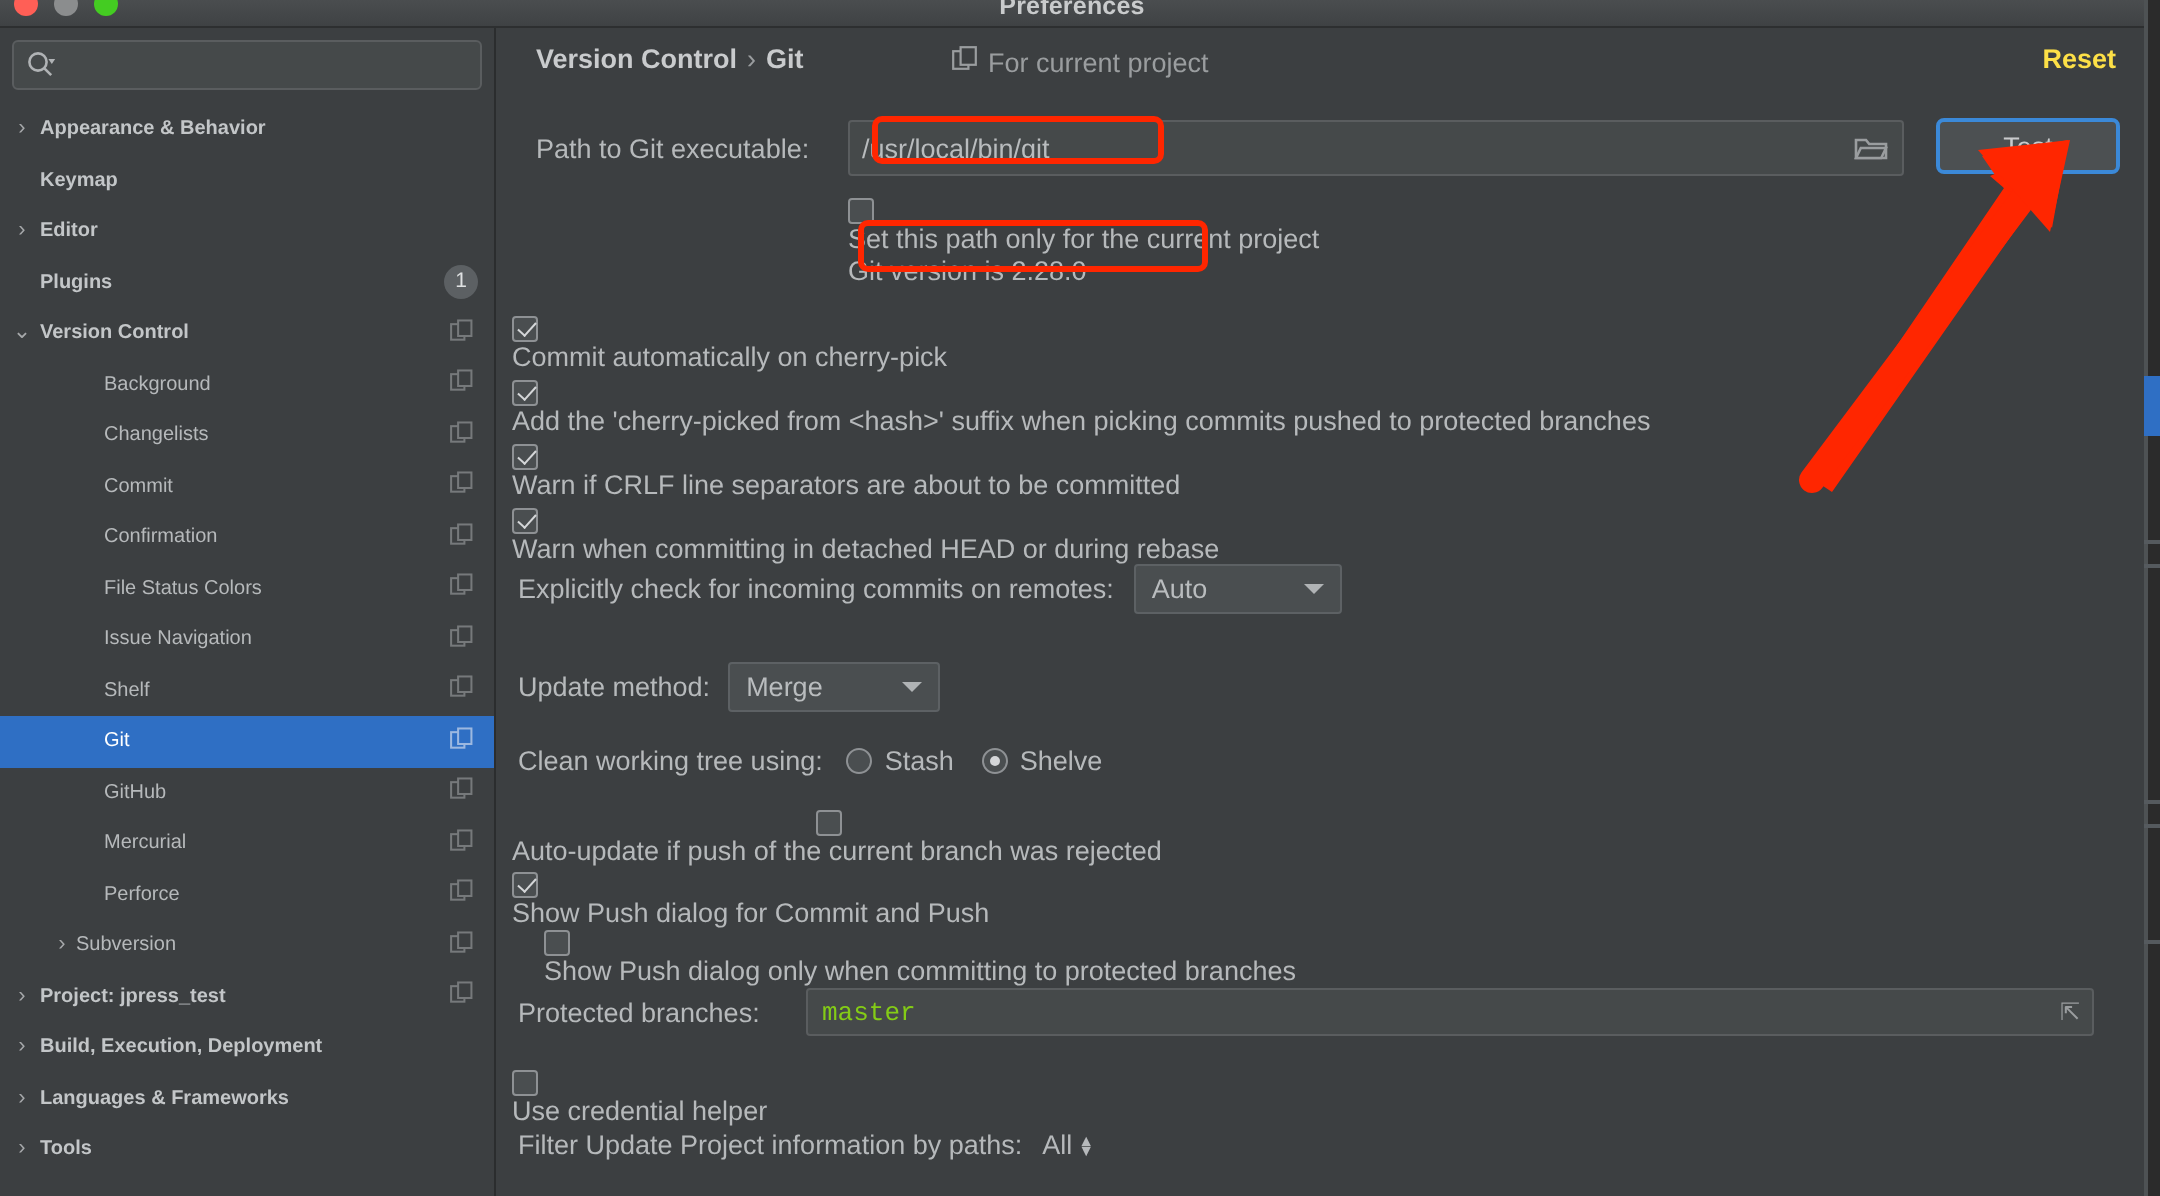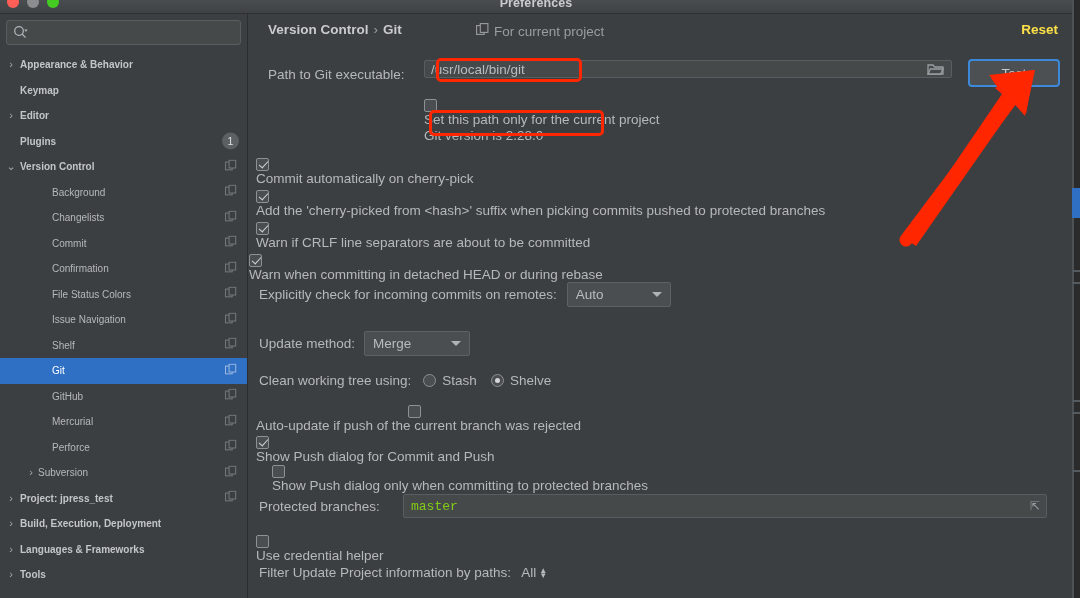--- a/index.html
+++ b/index.html
@@ -148,21 +148,21 @@
     font-size: 13.5px; font-weight: bold; color: #fde047;
     cursor: pointer;
   }
 
   .row { position: absolute; display: flex; align-items: center; white-space: nowrap; }
   .lbl { font-size: 13.5px; color: #b6b9bb; }
 
   
   #pathfield {
     position: absolute; left: 175px; top: 46px;
-    width: 528px; height: 18px;
+    width: 528px; height: 28px;
     background: #45494a; border: 1px solid #5a5d5f; border-radius: 2px;
     display: flex; align-items: center;
   }
   #pathvalue {
     flex: 1; padding-left: 6px; font-size: 13.5px; color: #b9bcbe;
     background: transparent; border: none; outline: none;
     font-family: "Liberation Sans", sans-serif;
   }
   #folder-btn { padding: 0 7px; display: flex; align-items: center; }
 
@@ -474,21 +474,21 @@
       <span class="cbtext">Commit automatically on cherry-pick</span>
     </div>
     <div class="cbrow" style="left:7px; top:175px;">
       <span class="cb checked"></span>
       <span class="cbtext">Add the 'cherry-picked from &lt;hash&gt;' suffix when picking commits pushed to protected branches</span>
     </div>
     <div class="cbrow" style="left:7px; top:207px;">
       <span class="cb checked"></span>
       <span class="cbtext">Warn if CRLF line separators are about to be committed</span>
     </div>
-    <div class="cbrow" style="left:0; top:239px;">
+    <div class="cbrow" style="left:7px; top:239px;">
       <span class="cb checked"></span>
       <span class="cbtext">Warn when committing in detached HEAD or during rebase</span>
     </div>
 
     <div class="row" style="left:10px; top:268px;">
       <span class="lbl">Explicitly check for incoming commits on remotes:</span>
       <span class="dd" style="margin-left:10px; width:104px;">
         <span class="ddtext">Auto</span>
         <span class="ddarrow"></span>
       </span>

